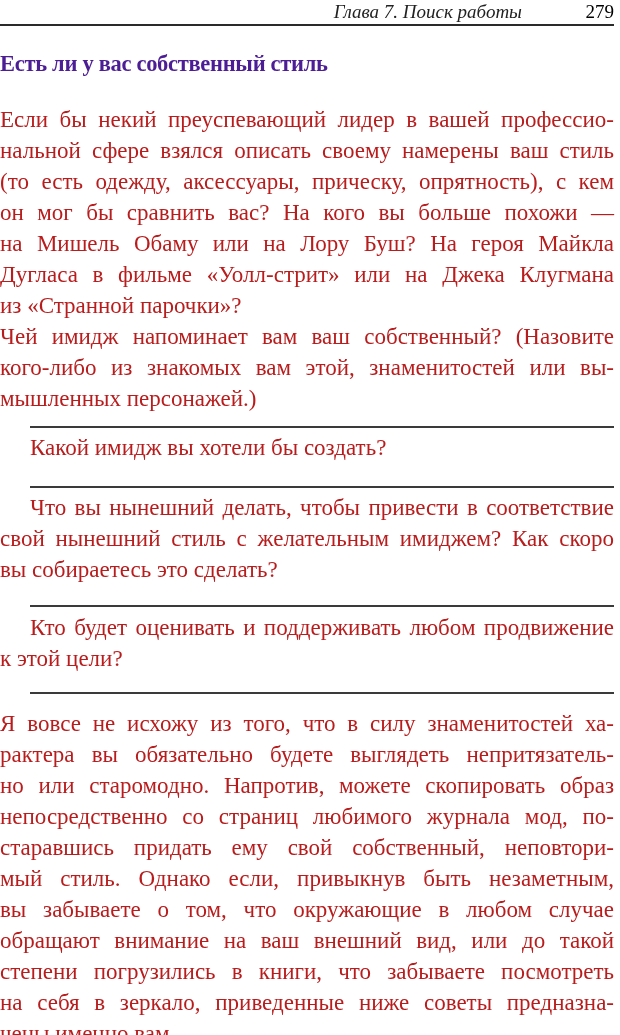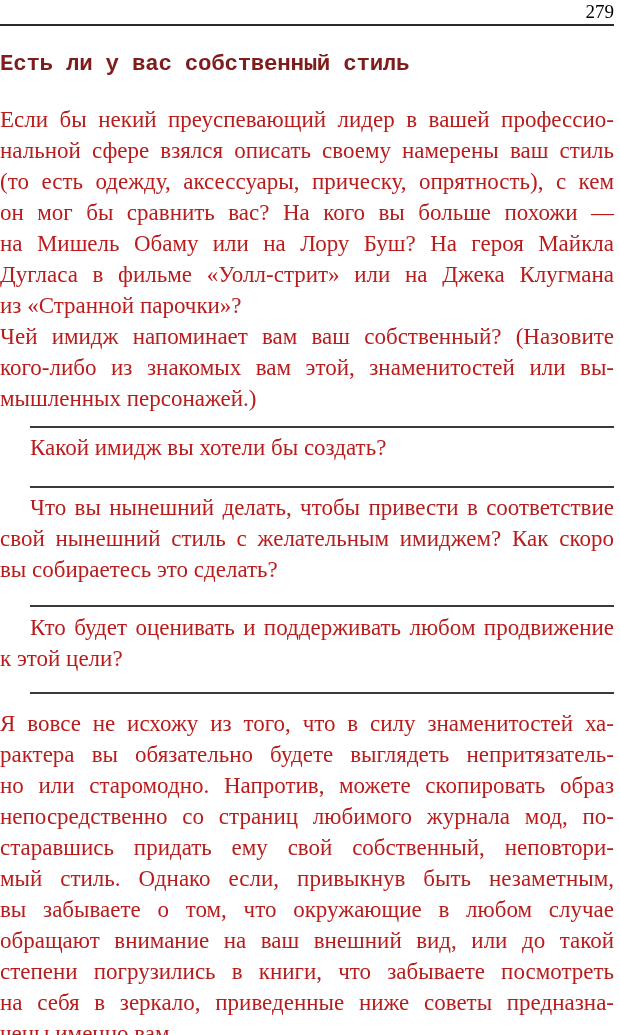--- a/index.html
+++ b/index.html
@@ -4,32 +4,33 @@
 <style>
   html, body { margin:0; padding:0; background:#ffffff; }
   body { width:620px; height:1035px; position:relative; overflow:hidden;
          font-family:"DejaVu Serif","Liberation Serif",serif; color:#1e1e1e; }
   .running-head { position:absolute; top:0; left:0; width:614px; height:24px; }
   .rh-title { position:absolute; right:92px; top:1px; font-family:"Liberation Serif",serif;
               font-style:italic; font-size:19px; color:#222; }
   .rh-page { position:absolute; right:0; top:1px; font-family:"Liberation Serif",serif;
              font-size:19px; color:#000000; }
   .head-rule { position:absolute; top:24px; left:0; width:614px; height:2px; background:#2a2a2a; }
-  .section-title { position:absolute; left:0; top:51px; font-family:Liberation Mono, monospace;
-                   font-weight:bold; font-size:22.5px; letter-spacing:-0.3px; color:#7f1d1d; white-space:nowrap; }
+  .section-title { position:absolute; left:0; top:51px; font-family:Liberation Serif, serif;
+                   font-weight:bold; font-size:22.5px; letter-spacing:-0.3px; color:#4c1d95; white-space:nowrap; }
   .line { position:absolute; left:0; width:614px; height:31px; line-height:31px;
           font-family:"Liberation Serif",serif; font-size:23px; white-space:nowrap; color:#b91c1c; }
   .just { text-align:justify; text-align-last:justify; }
   .indent { left:30px; width:584px; }
   .answer-line { position:absolute; left:30px; width:584px; height:2px; background:#3a3a3a; }
 </style>
 </head>
 <body>
 
 <div class="running-head">
+  <span class="rh-title">Глава 7. Поиск работы</span>
   <span class="rh-page">279</span>
 </div>
 <div class="head-rule"></div>
 
 <div class="section-title">Есть ли у вас собственный стиль</div>
 
 <div>
   <div class="line just" style="top:104px">Если бы некий преуспевающий лидер в вашей профессио-</div>
   <div class="line just" style="top:135px">нальной сфере взялся описать своему намерены ваш стиль</div>
   <div class="line just" style="top:166px">(то есть одежду, аксессуары, прическу, опрятность), с кем</div>

